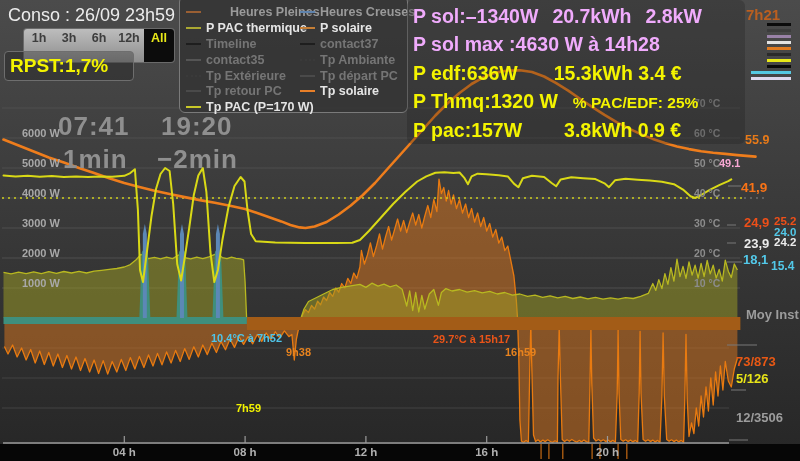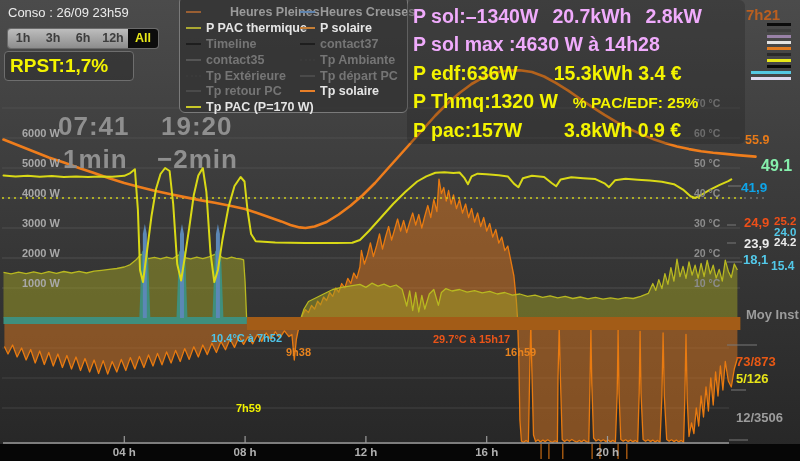--- a/index.html
+++ b/index.html
@@ -1,21 +1,21 @@
 <!DOCTYPE html>
 <html><head>
 <meta charset="utf-8">
 <style>
   html,body{margin:0;padding:0;background:#1a1a1a;}
   .screen{position:relative;width:800px;height:461px;overflow:hidden;background:#3c3c3c;
     font-family:"Liberation Sans",sans-serif;user-select:none;}
   .screen *{box-sizing:border-box;}
   svg{position:absolute;left:0;top:0;}
-  .conso{position:absolute;left:8px;top:5px;font-size:13px;color:#ececec;white-space:nowrap;}
-  .ranges{position:absolute;left:8px;top:29px;height:19px;display:flex;border-radius:3px;overflow:hidden;
+  .conso{position:absolute;left:8px;top:5px;font-size:18px;color:#ececec;white-space:nowrap;}
+  .ranges{position:absolute;left:24px;top:29px;height:33px;display:flex;border-radius:3px;overflow:hidden;
     background:linear-gradient(#bdbdbd,#8d8d8d);box-shadow:0 0 0 1px #6a6a6a;}
   .range-btn{width:30px;text-align:center;font-size:12.5px;font-weight:bold;color:#3d3d3d;line-height:19px;cursor:pointer;}
   .range-btn.active{background:#0c0c0c;color:#e8e818;}
   .rpst{position:absolute;left:4px;top:51px;width:130px;height:30px;background:rgba(22,22,22,0.30);
     border:1px solid #6e6e6e;border-radius:4px;color:#f4f400;font-size:19px;font-weight:bold;
     line-height:28px;padding-left:5px;white-space:nowrap;}
   .legend{position:absolute;left:179px;top:-4px;width:229px;height:117px;background:rgba(52,52,52,0.88);
     border:1px solid #7a7a7a;border-radius:6px;}
   .legend-col{position:absolute;top:7px;}
   .legend-col.c0{left:5px;} .legend-col.c1{left:119px;}
@@ -110,22 +110,22 @@
       <div class="time-marker" style="left: 58px; top: 111px;">07:41</div>
       <div class="time-marker" style="left: 161px; top: 111px;">19:20</div>
       <div class="time-marker" style="left: 63px; top: 144px;">1min</div>
       <div class="time-marker" style="left: 157px; top: 144px;">−2min</div>
       <div class="annotation" style="left: 211px; top: 332px; color: rgb(79, 196, 232);">10.4°C à 7h52</div>
       <div class="annotation" style="left: 286px; top: 346px; color: rgb(232, 131, 30);">9h38</div>
       <div class="annotation" style="left: 433px; top: 333px; color: rgb(234, 84, 24);">29.7°C à 15h17</div>
       <div class="annotation" style="left: 505px; top: 346px; color: rgb(232, 131, 30);">16h59</div>
       <div class="annotation" style="left: 236px; top: 402px; color: rgb(242, 242, 0);">7h59</div>
       <div class="r-label" style="left: 745px; top: 133px; color: rgb(232, 122, 24); font-size: 12.5px;">55.9</div>
-      <div class="r-label" style="left: 761px; top: 157px; color: #86efac; font-size: 16px;">49.1</div>
-      <div class="r-label" style="left: 741px; top: 180px; color: #0ea5e9; font-size: 13.5px;">41,9</div>
+      <div class="r-label" style="left: 719px; top: 157px; color: #f9a8d4; font-size: 11px;">49.1</div>
+      <div class="r-label" style="left: 741px; top: 180px; color: #f97316; font-size: 13.5px;">41,9</div>
       <div class="r-label" style="left: 744px; top: 215px; color: rgb(239, 79, 24); font-size: 13px;">24,9</div>
       <div class="r-label" style="left: 774px; top: 215px; color: rgb(239, 79, 24); font-size: 11.5px;">25.2</div>
       <div class="r-label" style="left: 774px; top: 226px; color: rgb(82, 200, 232); font-size: 11.5px;">24.0</div>
       <div class="r-label" style="left: 744px; top: 236px; color: rgb(236, 236, 236); font-size: 13px;">23,9</div>
       <div class="r-label" style="left: 774px; top: 236px; color: rgb(236, 236, 236); font-size: 11.5px;">24.2</div>
       <div class="r-label" style="left: 743px; top: 252px; color: rgb(82, 200, 232); font-size: 13px;">18,1</div>
       <div class="r-label" style="left: 771px; top: 259px; color: rgb(82, 200, 232); font-size: 12px;">15.4</div>
       <div class="r-label" style="left: 746px; top: 307px; color: rgb(156, 156, 156); font-size: 13px;">Moy Inst</div>
       <div class="r-label" style="left: 736px; top: 354px; color: rgb(232, 88, 20); font-size: 13px;">73/873</div>
       <div class="r-label" style="left: 736px; top: 371px; color: rgb(232, 228, 24); font-size: 13px;">5/126</div>

